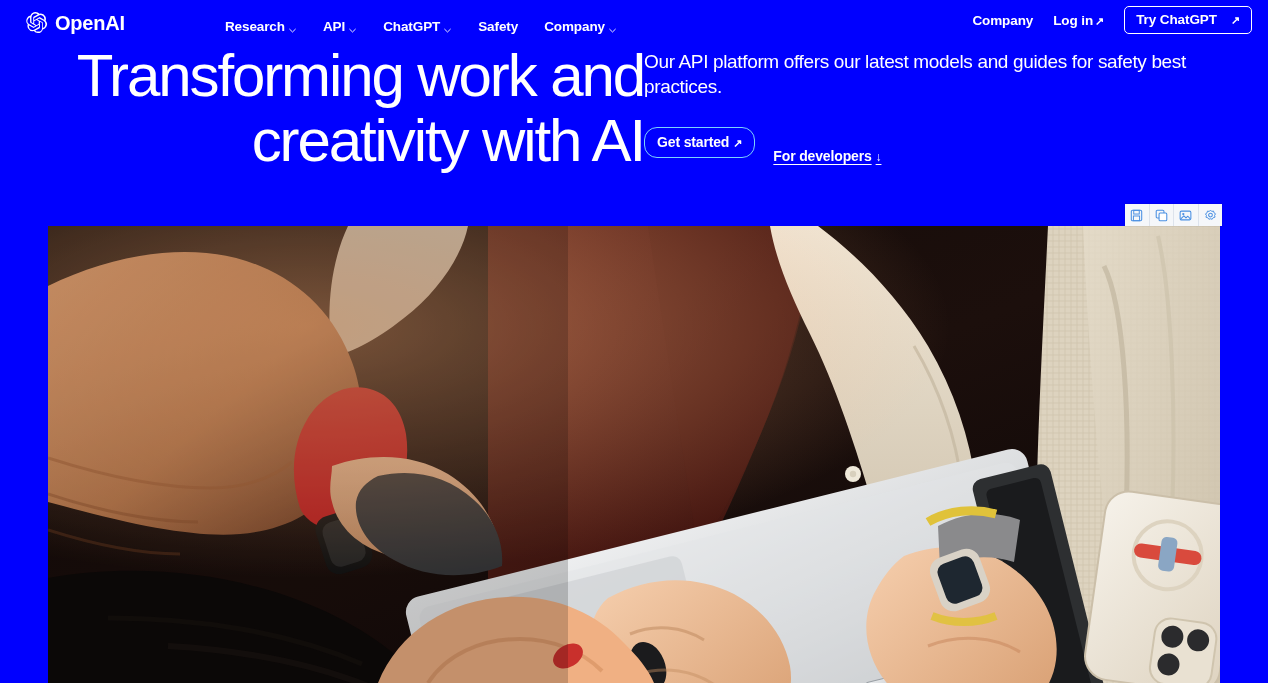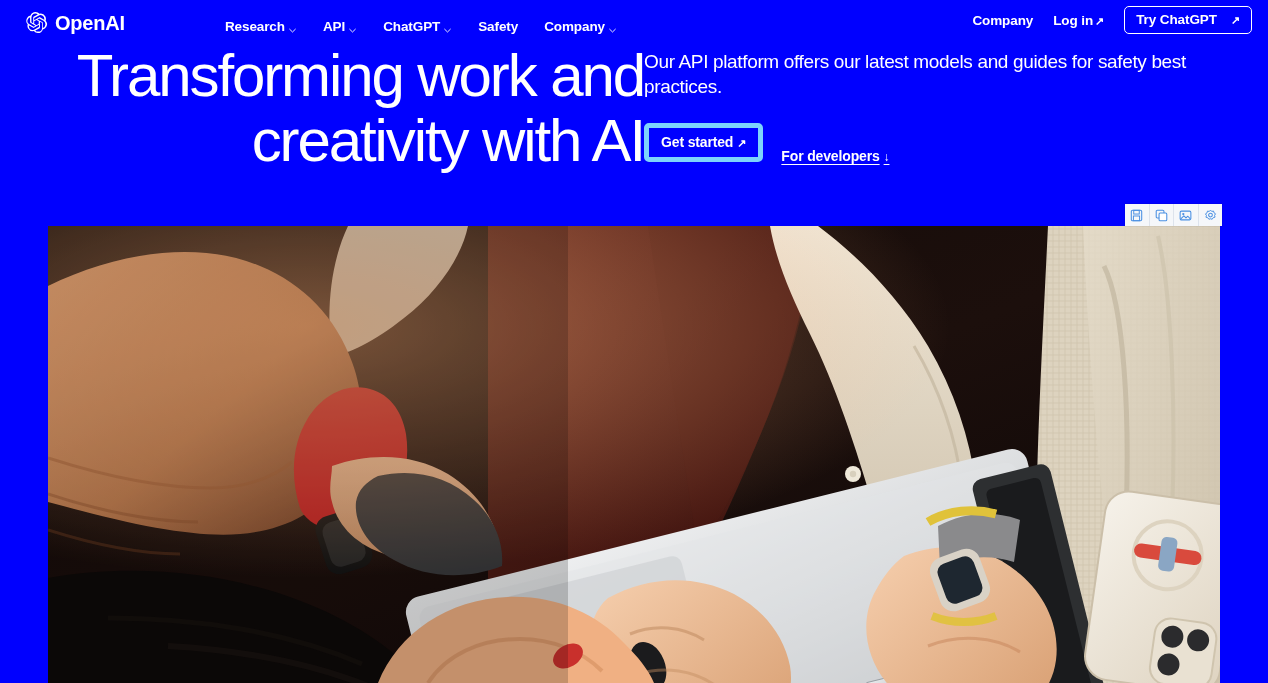--- a/index.html
+++ b/index.html
@@ -145,22 +145,22 @@
   }
 
   .hero-actions {
     margin-top: 21px;
     display: flex;
     align-items: center;
     gap: 18px;
   }
 
   .btn-outline {
-    border: 5px solid #7dd3fc;
-    border-radius: 5px;
+    border: 1px solid #7dd3fc;
+    border-radius: 13px;
     padding: 6px 12px 7px;
     font-size: 14px;
     font-weight: 700;
     letter-spacing: -0.15px;
     color: #fff;
     background: transparent;
     cursor: pointer;
     display: inline-flex;
     align-items: baseline;
     gap: 4px;

